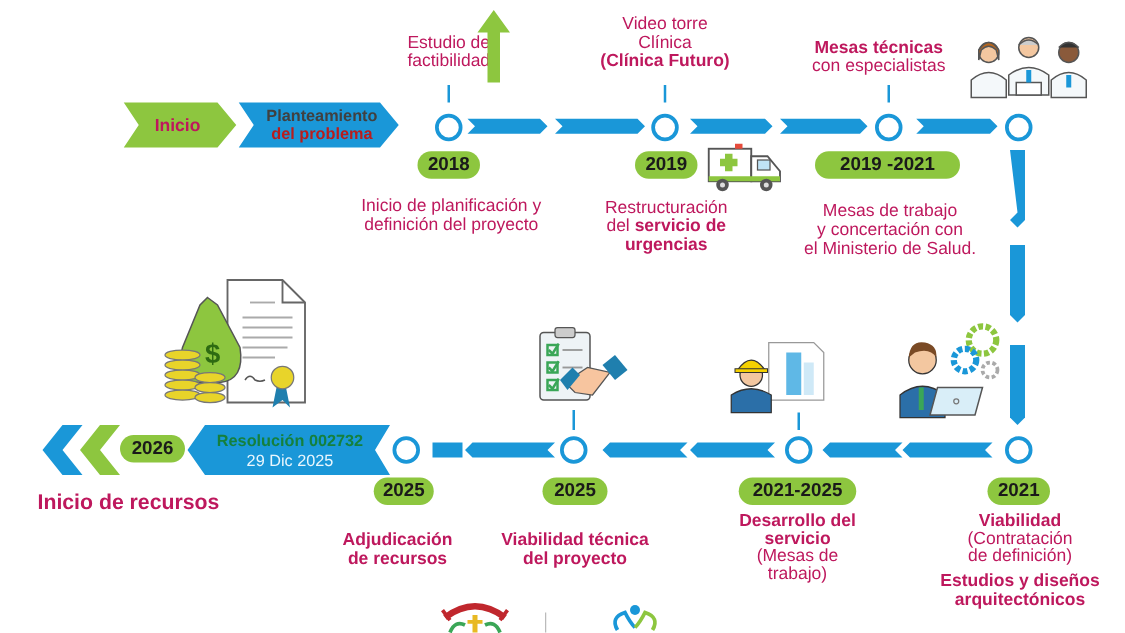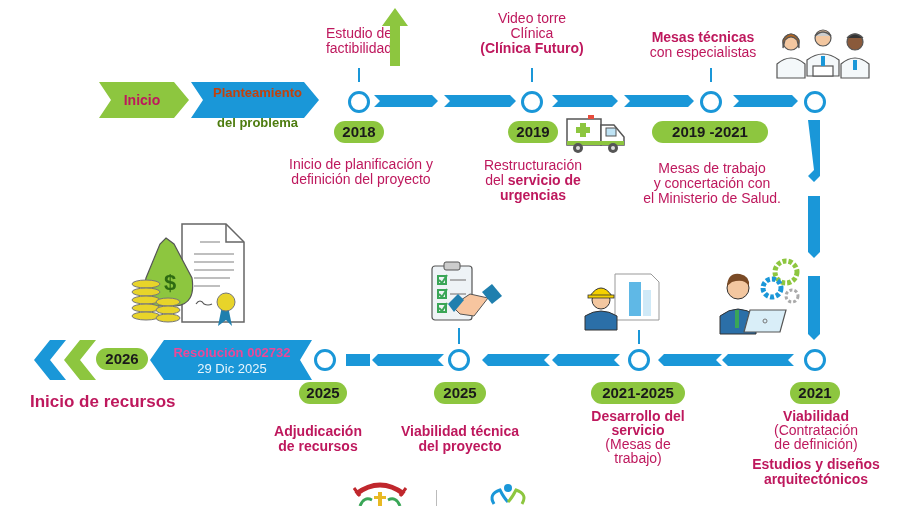--- a/index.html
+++ b/index.html
@@ -16,22 +16,22 @@
 <body>
 
 <svg style="left:99px;top:82px;width:90px;height:36px;" viewBox="0 0 90 36">
   <polygon points="0,0 75,0 90,18 75,36 0,36 12,18" fill="#8dc63f"></polygon>
 </svg>
 <div class="txt b" style="left:112px;top:93px;width:60px;font-size:14px;">Inicio</div>
 
 <svg style="left:191px;top:82px;width:128px;height:36px;" viewBox="0 0 128 36">
   <polygon points="0,0 113,0 128,18 113,36 0,36 12,18" fill="#1a97d8"></polygon>
 </svg>
-<div class="txt b" style="left:200px;top:86px;width:115px;color:#c2410c;font-size:13px;line-height:14px;">Planteamiento</div>
-<div class="txt b" style="left:200px;top:116px;width:115px;color:#4d7c0f;font-size:13px;line-height:14px;">del problema</div>
+<div class="txt b" style="left:200px;top:86px;width:115px;color:#404040;font-size:13px;line-height:14px;">Planteamiento</div>
+<div class="txt b" style="left:200px;top:100px;width:115px;color:#b91c1c;font-size:13px;line-height:14px;">del problema</div>
 
 <svg style="left:0;top:0;width:900px;height:506px;" viewBox="0 0 900 506">
   <g fill="#1a97d8">
     <polygon points="374,95 432,95 438,101 432,107 374,107 380,101"></polygon>
     <polygon points="444,95 510,95 516,101 510,107 444,107 450,101"></polygon>
     <polygon points="552,95 612,95 618,101 612,107 552,107 558,101"></polygon>
     <polygon points="624,95 688,95 694,101 688,107 624,107 630,101"></polygon>
     <polygon points="733,95 792,95 798,101 792,107 733,107 739,101"></polygon>
 
     <polygon points="808,120 820,120 820,176 814,182 808,176 814,170" transform="translate(0,0)"></polygon>
@@ -175,21 +175,21 @@
 <div class="txt b" style="left:378px;top:439px;width:164px;">del proyecto</div>
 
 <div class="node" style="left:314px;top:349px;"></div>
 <div class="pill" style="left:299px;top:382px;width:48px;">2025</div>
 <div class="txt b" style="left:258px;top:424px;width:120px;">Adjudicación</div>
 <div class="txt b" style="left:258px;top:439px;width:120px;">de recursos</div>
 
 <svg style="left:150px;top:340px;width:162px;height:40px;" viewBox="0 0 162 40">
   <polygon points="14,0 162,0 150,20 162,40 14,40 0,20" fill="#1a97d8"></polygon>
 </svg>
-<div class="txt b" style="left:158px;top:345px;width:148px;color:#ec4899;font-size:13px;">Resolución 002732</div>
+<div class="txt b" style="left:158px;top:345px;width:148px;color:#15803d;font-size:13px;">Resolución 002732</div>
 <div class="txt" style="left:158px;top:361px;width:148px;color:#e9f6fd;font-size:13px;">29 Dic 2025</div>
 
 <div class="pill" style="left:96px;top:348px;width:52px;">2026</div>
 
 <svg style="left:34px;top:340px;width:66px;height:40px;" viewBox="0 0 66 40">
   <polygon points="0,20 16,0 32,0 16,20 32,40 16,40" fill="#1a97d8"></polygon>
   <polygon points="30,20 46,0 62,0 46,20 62,40 46,40" fill="#8dc63f"></polygon>
 </svg>
 <div class="txt b" style="left:30px;top:392px;width:206px;font-size:17px;line-height:19px;text-align:left;">Inicio de recursos</div>
 

